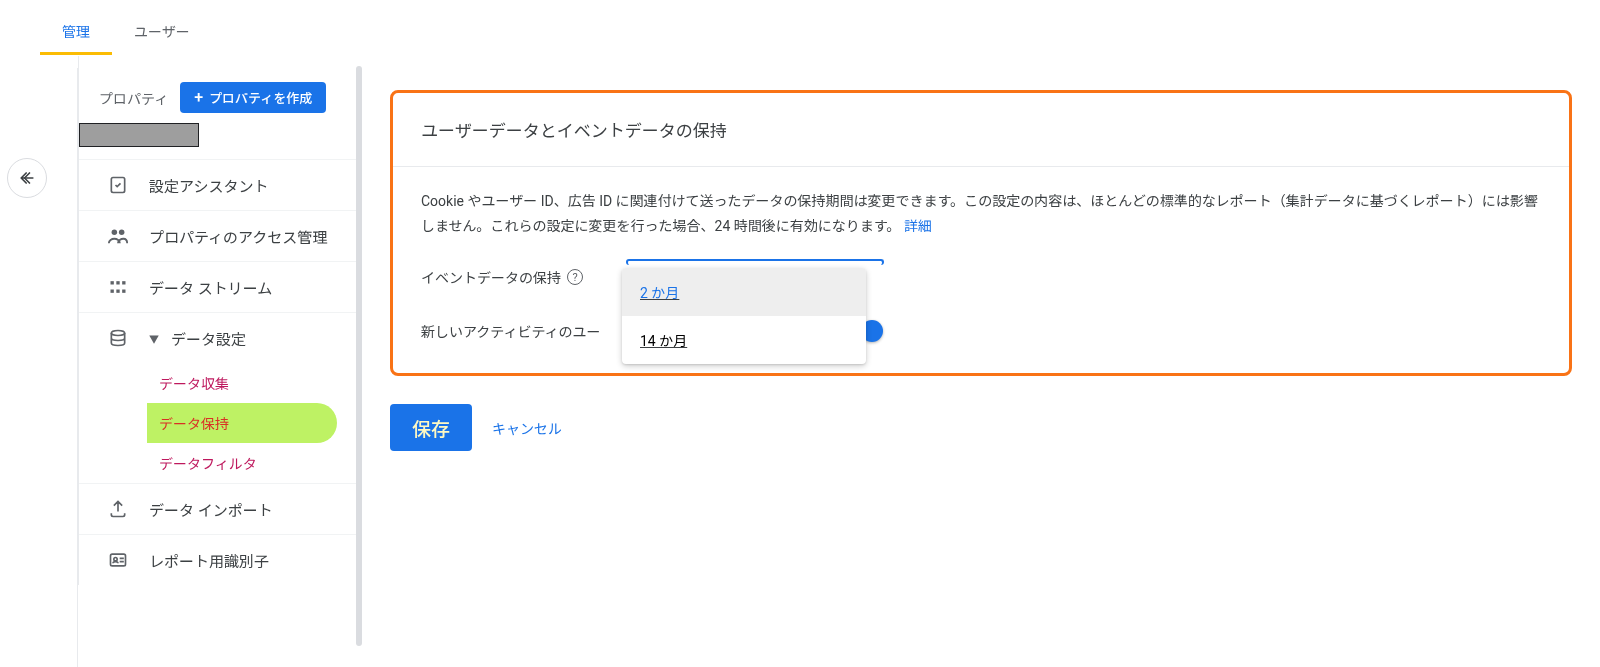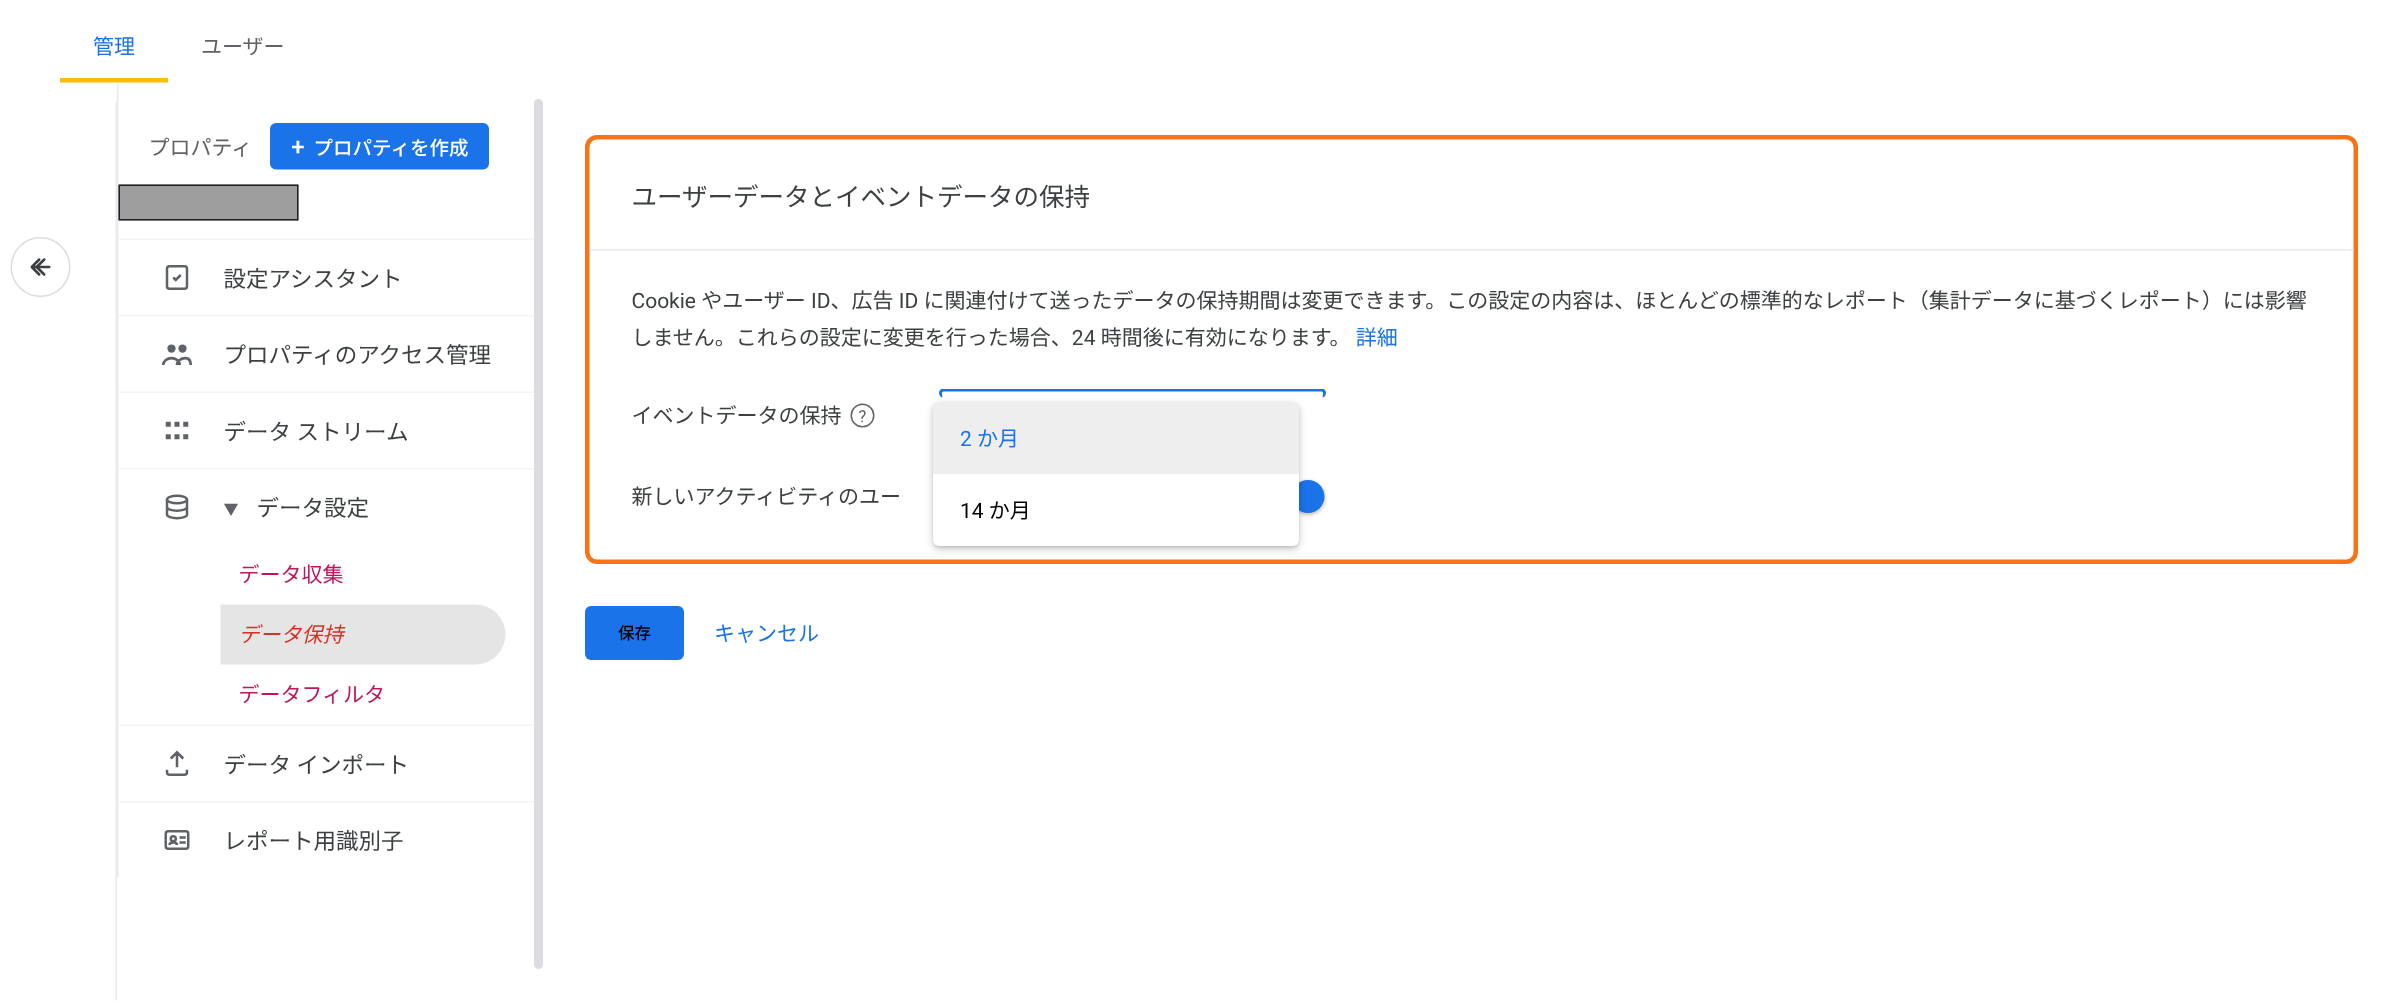--- a/index.html
+++ b/index.html
@@ -151,26 +151,25 @@
       padding-left: 80px;
     }
     .sub-item {
       padding: 10px 16px 10px 0;
       font-size: 14px;
       cursor: pointer;
       color: #be185d;
     }
     .sub-item.active {
       color: #d93025;
-      background: #e5e5e5;
+      background: #bef264;
       margin-left: -12px;
       padding-left: 12px;
       border-radius: 0 20px 20px 0;
       width: 190px;
-      font-style: italic;
     }
     
     .main {
       flex: 1;
       padding: 34px 28px 0 28px;
     }
     .card {
       border: 3px solid #f97316;
       border-radius: 8px;
       background: #fff;
@@ -253,20 +252,21 @@
     .dropdown {
       position: absolute;
       left: 622px;
       top: 268px;
       width: 244px;
       background: #fff;
       border-radius: 4px;
       box-shadow: 0 2px 6px rgba(0,0,0,0.2), 0 1px 2px rgba(0,0,0,0.1);
       overflow: hidden;
       z-index: 10;
+      text-decoration: underline;
     }
     .dropdown-item {
       padding: 14px 18px;
       font-size: 14px;
       cursor: pointer;
     }
     .dropdown-item.selected {
       background: #eeeeee;
       color: #1a73e8;
     }
@@ -275,25 +275,25 @@
     }
     
     .actions {
       display: flex;
       align-items: center;
       gap: 20px;
       margin-top: 28px;
     }
     .btn-primary {
       background: #1a73e8;
-      color: #000000;
+      color: #fef9c3;
       border: none;
       border-radius: 4px;
       padding: 10px 22px;
-      font-size: 11px;
+      font-size: 19px;
       font-weight: 500;
       cursor: pointer;
     }
     .btn-text {
       background: none;
       border: none;
       color: #1a73e8;
       font-size: 14px;
       cursor: pointer;
     }

